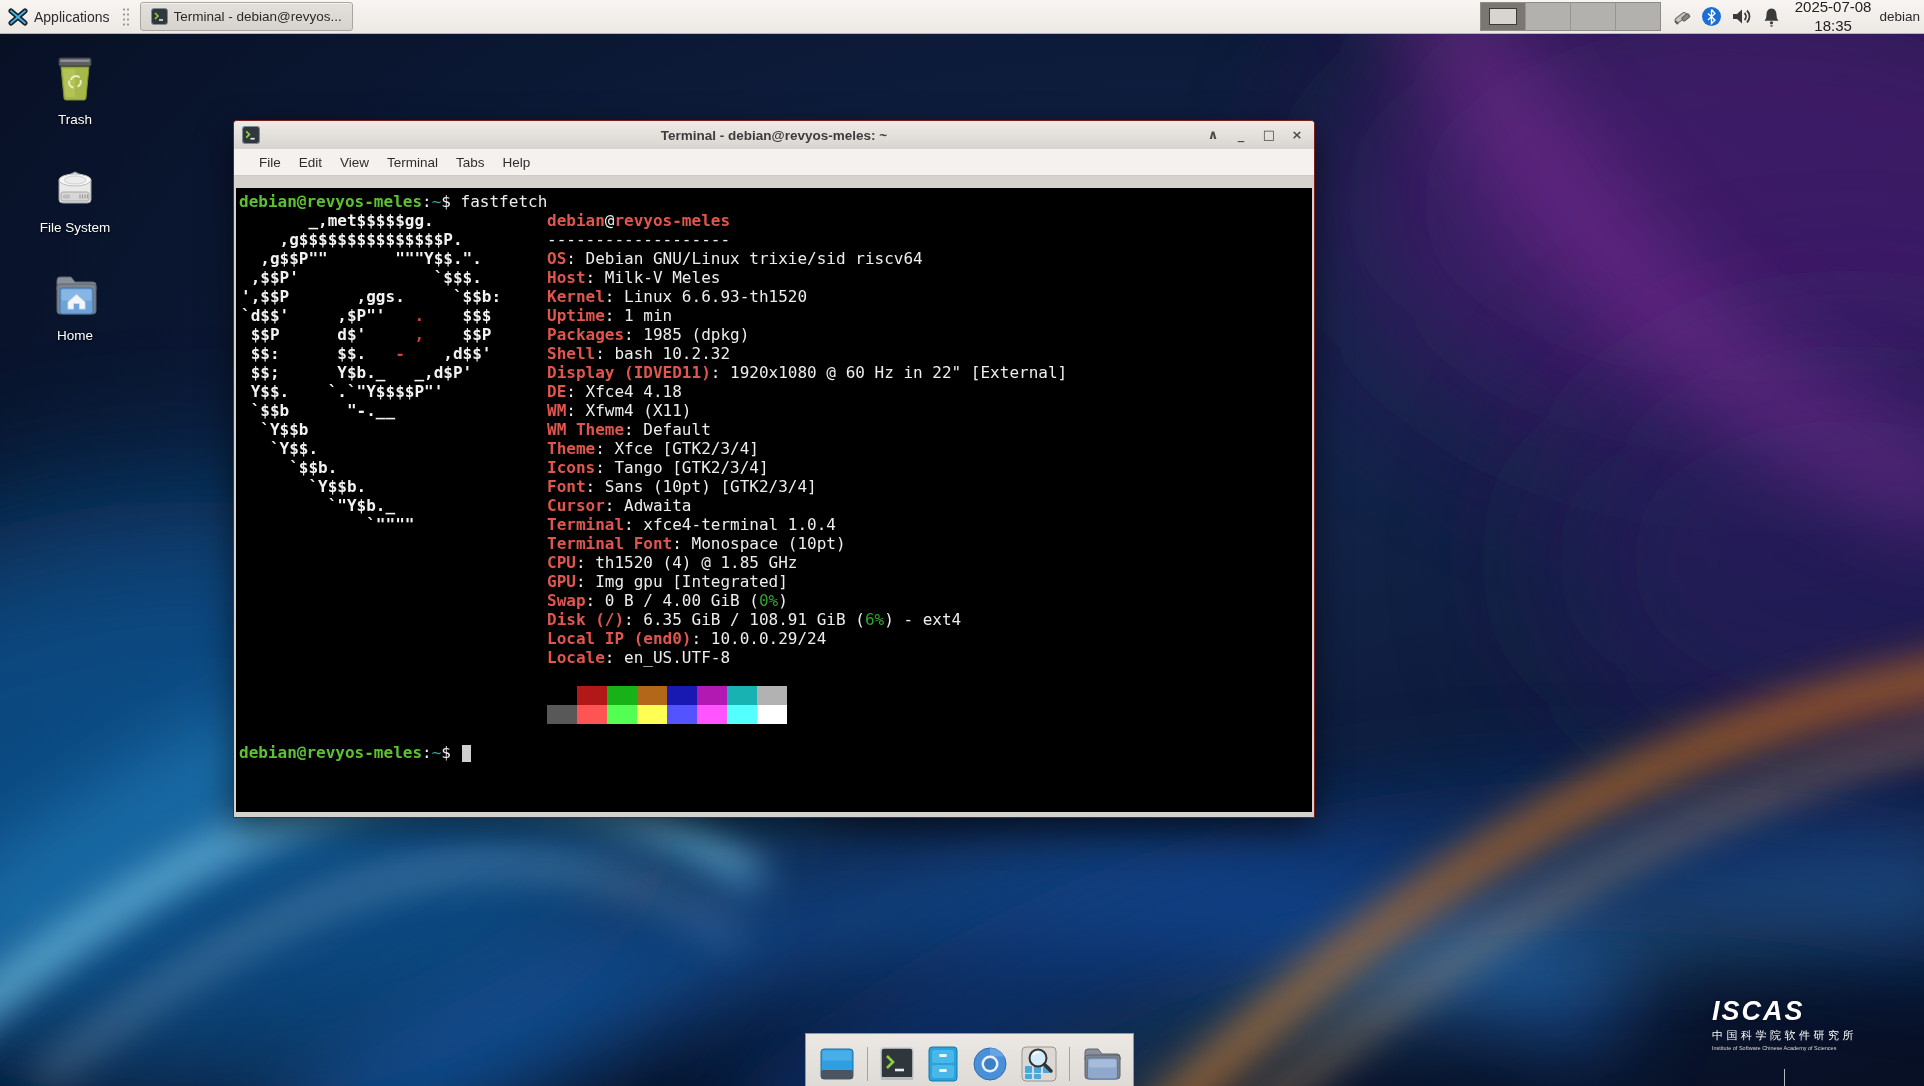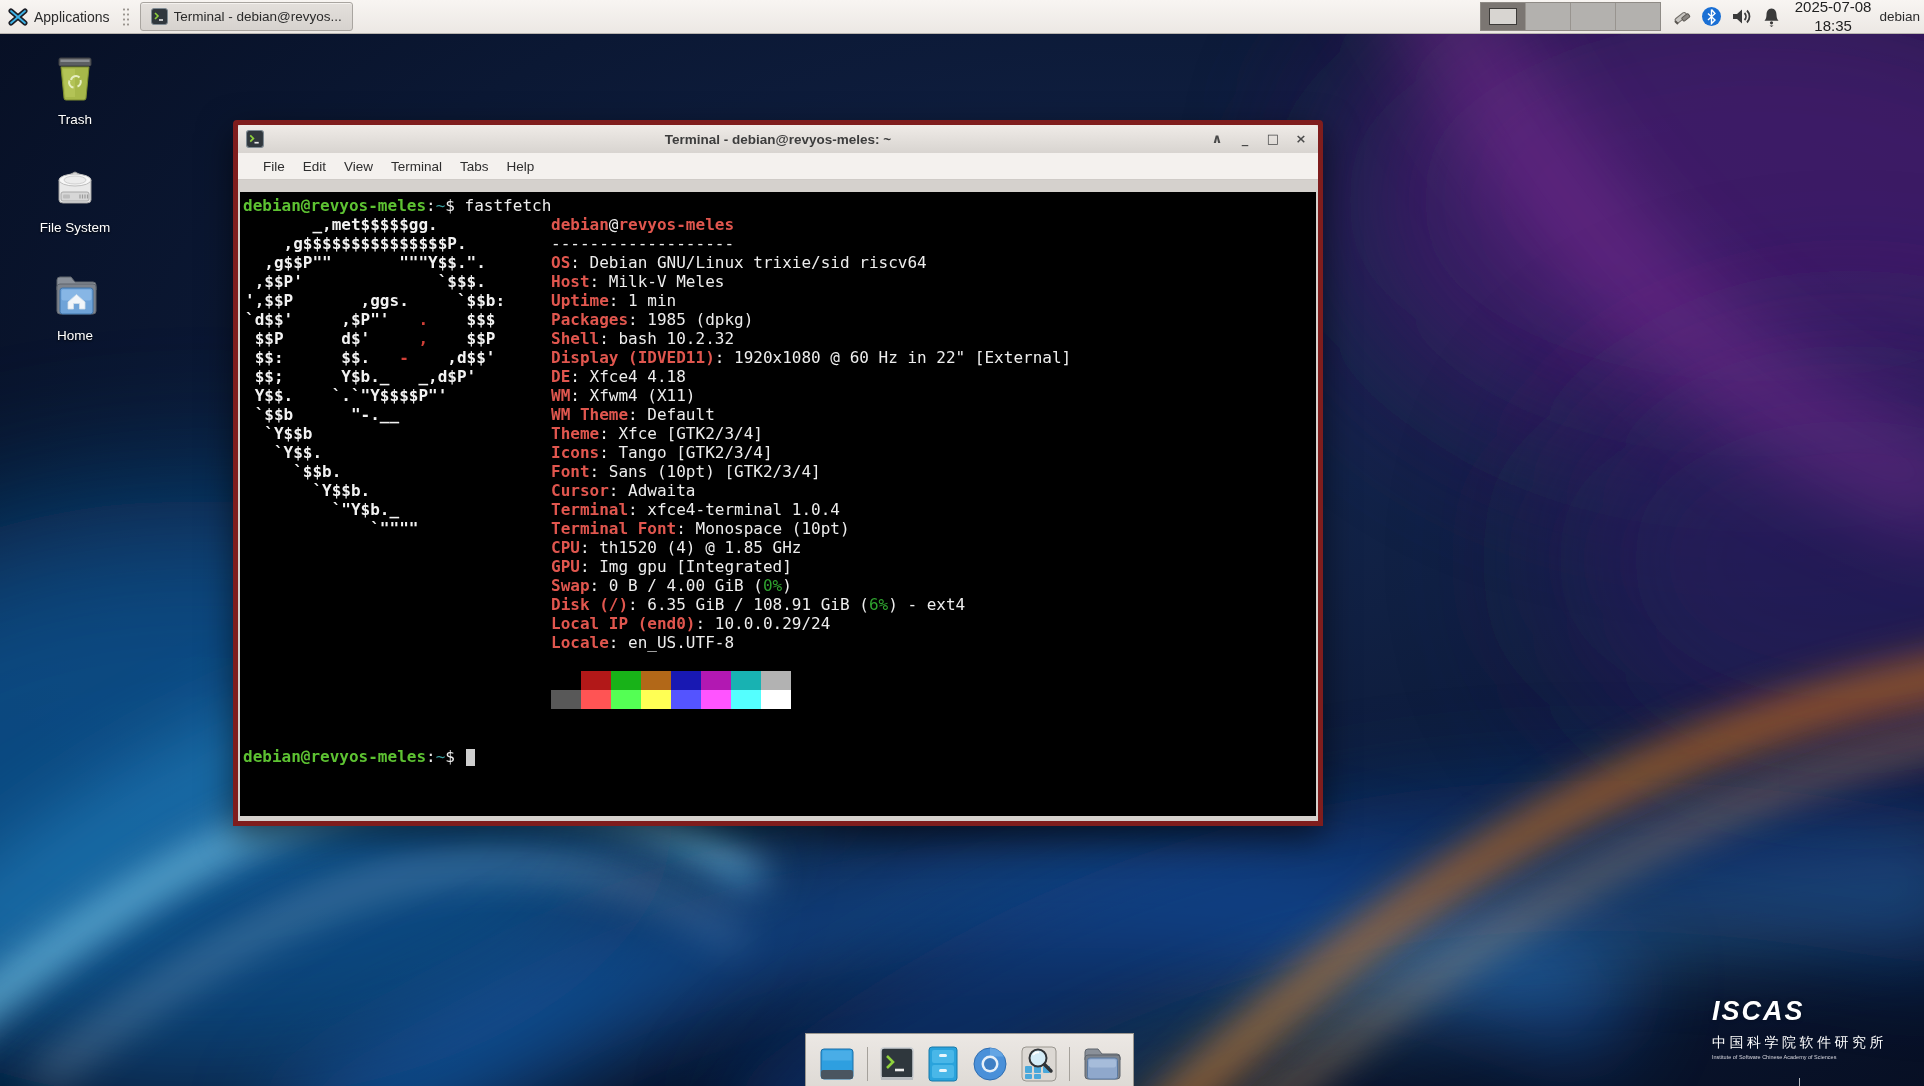--- a/index.html
+++ b/index.html
@@ -31,21 +31,21 @@
   .tray{display:flex;align-items:center;gap:9px;margin-right:8px;}
   .tray svg{display:block;}
   .clock{font-size:15px;line-height:1.25;text-align:center;color:#222;margin:0 6px;}
   .user-label{font-size:13.5px;margin:0 4px 0 2px;white-space:nowrap;}
   
   .desk-icon{position:absolute;width:110px;left:20px;z-index:5;text-align:center;}
   .desk-icon .ic{display:flex;justify-content:center;}
   .desk-icon .lbl{margin-top:10px;color:#fff;font-size:13.5px;text-shadow:0 1px 2px rgba(0,0,0,.9);}
   
   .window{position:absolute;left:233px;top:120px;width:1080px;z-index:20;
-    border:5px solid #7f1d1d;border-radius:4px 4px 0 0;
+    border:1px solid #7f1d1d;border-radius:4px 4px 0 0;
     box-shadow:0 12px 34px rgba(0,0,0,.55);background:#d5d1cd;}
   .titlebar{height:28px;border-radius:3px 3px 0 0;
     background:linear-gradient(#efebe7,#d8d4d0);display:flex;align-items:center;
     padding:0 8px;position:relative;}
   .titlebar .title{position:absolute;left:0;right:0;text-align:center;
     font-size:13.5px;font-weight:bold;color:#3d3d3d;pointer-events:none;}
   .win-buttons{margin-left:auto;display:flex;gap:10px;z-index:2;}
   .win-btn{width:18px;text-align:center;color:#4a4a4a;font-size:13px;font-weight:bold;
     font-family:"DejaVu Sans",sans-serif;line-height:26px;}
   .menubar{height:26px;background:#f4f1ee;border-bottom:1px solid #cfcbc7;
@@ -73,21 +73,21 @@
     background:linear-gradient(#ece8e4,#dcd8d3);border:1px solid #9a968f;
     display:flex;align-items:center;gap:11px;padding:0 12px;}
   .dock-sep{width:1px;height:34px;background:#a5a19b;}
   .dock .dicon{display:block;}
   
   .branding{position:absolute;left:1712px;top:998px;z-index:4;display:flex;
     align-items:center;gap:18px;color:#fff;flex-direction:column;}
   .iscas-text{text-align:left;}
   .iscas-name{font-style:italic;font-weight:bold;font-size:27px;letter-spacing:2px;
     line-height:1;text-shadow:0 0 4px rgba(0,0,0,.4);}
-  .iscas-cn{font-size:14px;letter-spacing:3.5px;margin-top:9px;white-space:nowrap;}
+  .iscas-cn{font-size:11px;letter-spacing:3.5px;margin-top:3px;white-space:nowrap;}
   .iscas-en{font-size:5.5px;color:#d8d8e0;margin-top:2px;white-space:nowrap;}
   .brand-sep{width:1px;height:34px;background:rgba(255,255,255,.7);}
 </style>
 </head>
 <body>
 
 <svg class="wallpaper" width="1924" height="1086" viewBox="0 0 1924 1086" preserveAspectRatio="none">
   <defs>
     <filter id="b20" x="-60%" y="-60%" width="220%" height="220%">
         <feGaussianBlur stdDeviation="20"></feGaussianBlur>
@@ -271,20 +271,21 @@
             <div class="t-line"><span class="c-art">     `$$b.</span></div>
             <div class="t-line"><span class="c-art">       `Y$$b.</span></div>
             <div class="t-line"><span class="c-art">         `"Y$b._</span></div>
             <div class="t-line"><span class="c-art">             `""""</span></div>
           </div>
         <div class="info-col">
             <div class="t-line"><span class="c-red">debian</span><span class="c-text">@</span><span class="c-red">revyos-meles</span></div>
             <div class="t-line"><span class="c-text">-------------------</span></div>
             <div class="t-line"><span class="c-red">OS</span><span class="c-text">: Debian GNU/Linux trixie/sid riscv64</span></div>
             <div class="t-line"><span class="c-red">Host</span><span class="c-text">: Milk-V Meles</span></div>
+            <div class="t-line"><span class="c-red">Kernel</span><span class="c-text">: Linux 6.6.93-th1520</span></div>
             <div class="t-line"><span class="c-red">Uptime</span><span class="c-text">: 1 min</span></div>
             <div class="t-line"><span class="c-red">Packages</span><span class="c-text">: 1985 (dpkg)</span></div>
             <div class="t-line"><span class="c-red">Shell</span><span class="c-text">: bash 10.2.32</span></div>
             <div class="t-line"><span class="c-red">Display (IDVED11)</span><span class="c-text">: 1920x1080 @ 60 Hz in 22" [External]</span></div>
             <div class="t-line"><span class="c-red">DE</span><span class="c-text">: Xfce4 4.18</span></div>
             <div class="t-line"><span class="c-red">WM</span><span class="c-text">: Xfwm4 (X11)</span></div>
             <div class="t-line"><span class="c-red">WM Theme</span><span class="c-text">: Default</span></div>
             <div class="t-line"><span class="c-red">Theme</span><span class="c-text">: Xfce [GTK2/3/4]</span></div>
             <div class="t-line"><span class="c-red">Icons</span><span class="c-text">: Tango [GTK2/3/4]</span></div>
             <div class="t-line"><span class="c-red">Font</span><span class="c-text">: Sans (10pt) [GTK2/3/4]</span></div>

